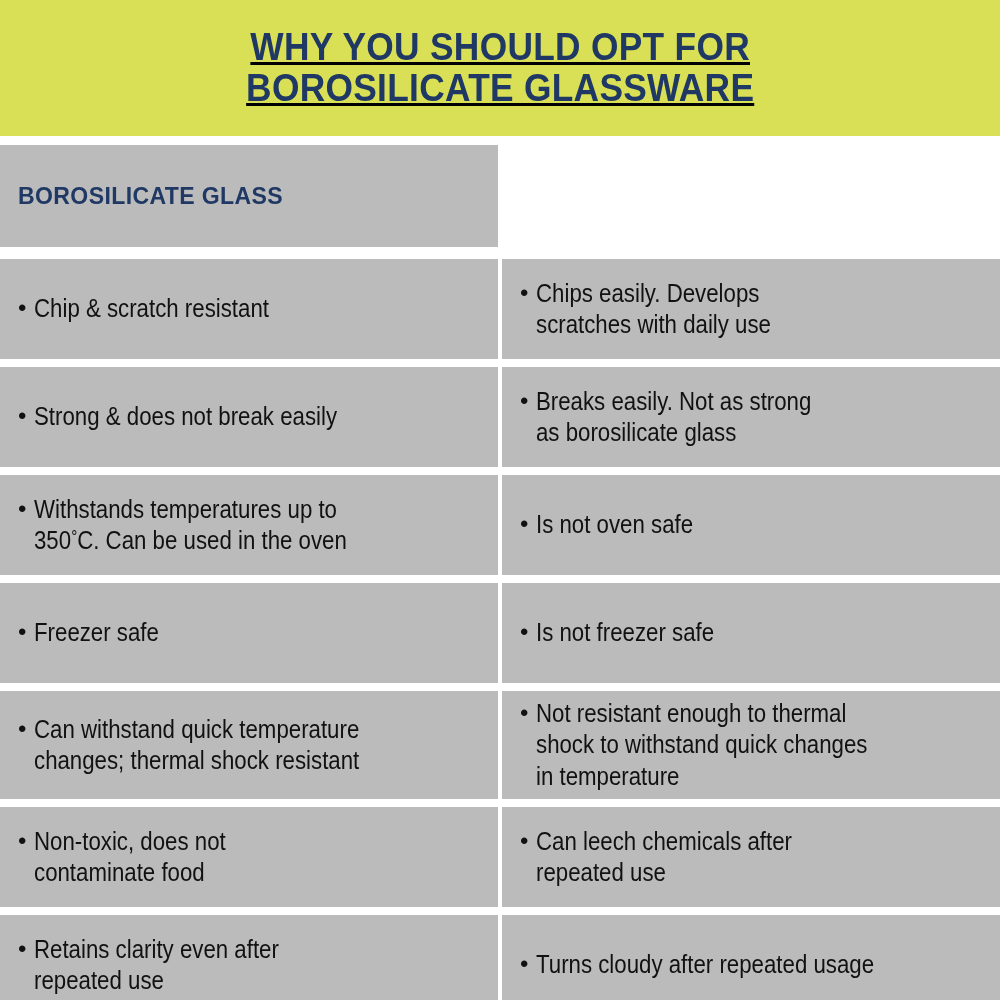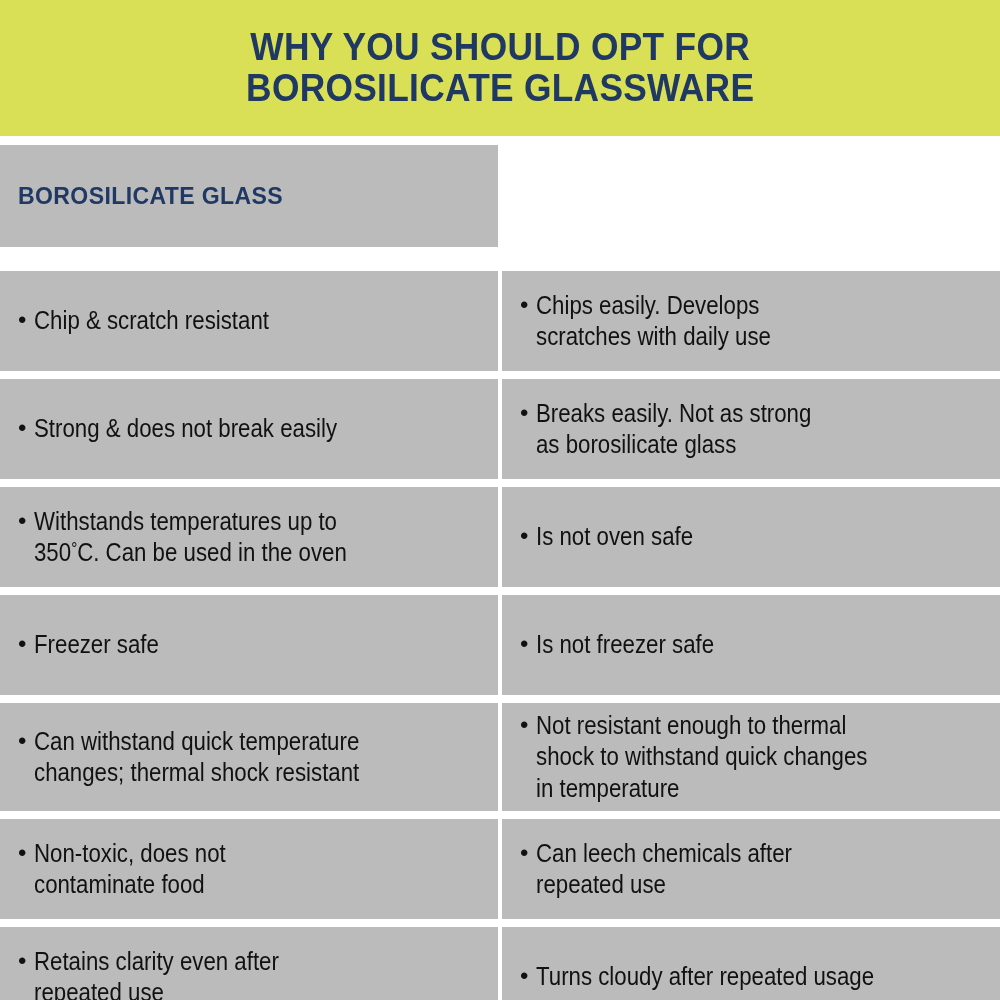--- a/index.html
+++ b/index.html
@@ -24,20 +24,21 @@
 
   
   .title-banner {
     width: 100%;
     height: 136px;
     background: #d9e055;
     display: flex;
     align-items: center;
     justify-content: center;
     flex: 0 0 136px;
+    text-decoration: underline;
   }
 
   .title-text {
     color: #1f3864;
     font-family: "Liberation Sans", "DejaVu Sans", sans-serif;
     font-weight: bold;
     font-size: 38px;
     line-height: 1.08;
     letter-spacing: 0.3px;
     text-align: center;
@@ -72,21 +73,21 @@
     align-items: center;
     padding: 6px 14px 6px 18px;
     overflow: hidden;
   }
 
   .cell-left  { width: 498px; flex: 0 0 498px; }
   .cell-gap   { width: 4px;  flex: 0 0 4px; background: #ffffff; }
   .cell-right { width: 498px; flex: 0 0 498px; padding-left: 18px; }
 
   
-  .row-header { margin-bottom: 24px; justify-content: space-between; }
+  .row-header { margin-bottom: 12px; justify-content: space-between; }
   .row-header .cell { height: 102px; align-items: center; }
 
   .col-title {
     color: #1f3864;
     font-family: "Liberation Sans", "DejaVu Sans", sans-serif;
     font-weight: bold;
     font-size: 24px;
     letter-spacing: 0.4px;
     text-transform: uppercase;
     transform: scaleX(0.96);

